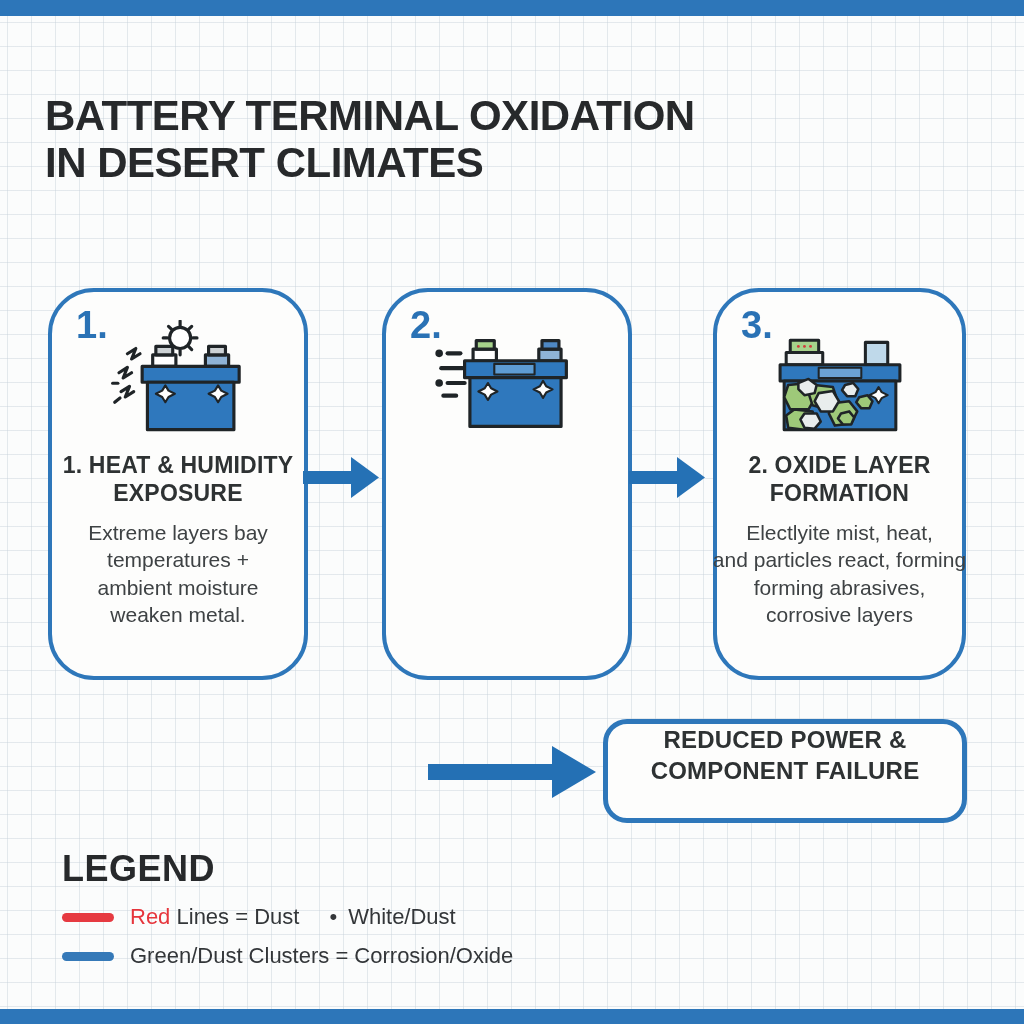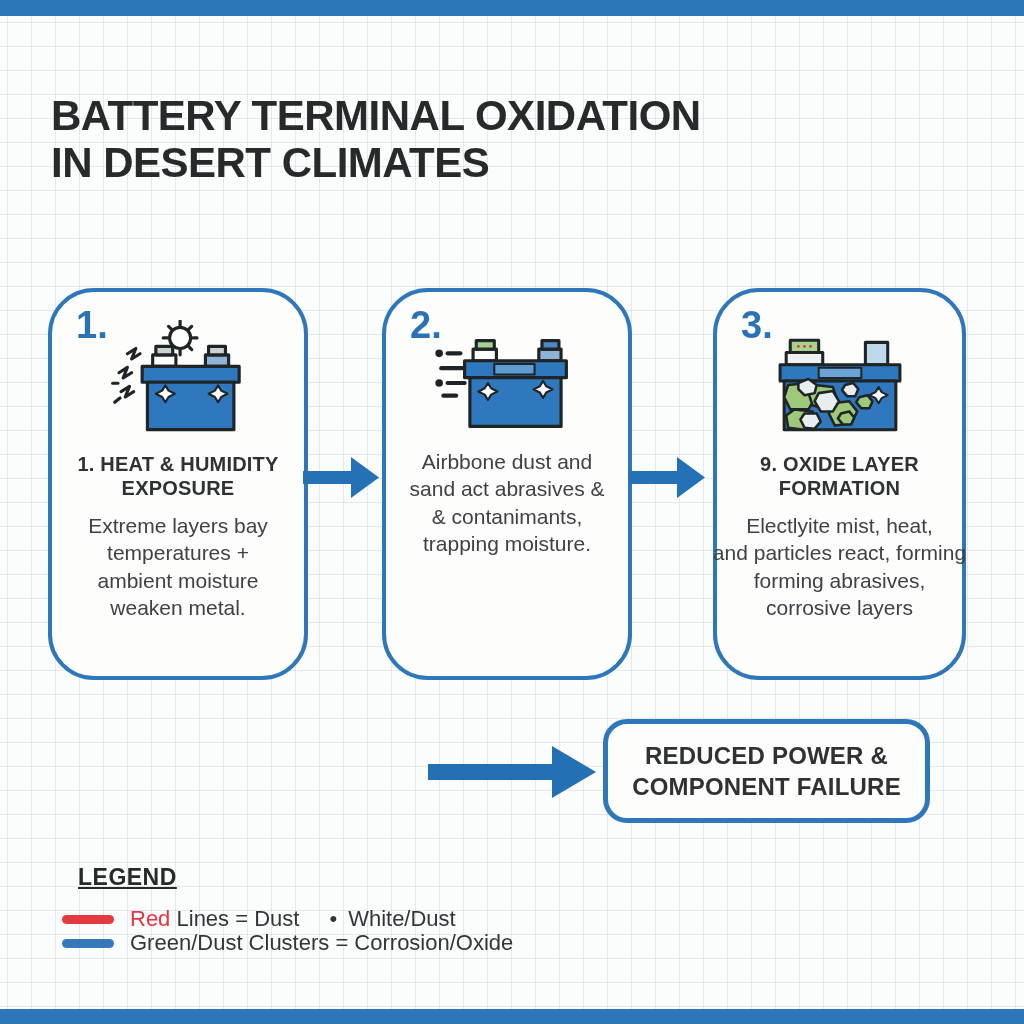--- a/index.html
+++ b/index.html
@@ -11,66 +11,66 @@
       linear-gradient(to bottom, rgba(198,210,218,0.45) 1px, transparent 1px);
     background-size:24px 24px;
     background-position:7px 22px;
     font-family:"Liberation Sans", sans-serif;
     color:#2b2e30;
   }
   .top-bar { position:absolute; top:0; left:0; width:100%; height:16px; background:#2d76b9; }
   .bottom-bar { position:absolute; bottom:0; left:0; width:100%; height:15px; background:#2d76b9; }
 
   .title {
-    position:absolute; left:51px; top:92px; margin:0;
+    position:absolute; left:45px; top:92px; margin:0;
     font-size:42px; font-weight:bold; letter-spacing:-0.5px;
     line-height:1.12; color:#27292b; white-space:pre-line;
   }
 
   .card {
     position:absolute; top:288px; height:392px; box-sizing:border-box;
     background:#fdfdfc; border:4px solid #2e77ba; border-radius:46px;
     display:flex; flex-direction:column; align-items:center;
   }
   .card-1 { left:48px;  width:260px; }
   .card-2 { left:382px; width:250px; }
   .card-3 { left:713px; width:253px; }
 
   .card-number {
     position:absolute; top:14px; left:24px;
     font-size:38px; font-weight:bold; color:#2a72b5; line-height:1;
   }
   .icon-wrap { margin-top:28px; height:116px; display:flex; align-items:flex-end; justify-content:center; }
   .card-heading {
-    margin:16px 0 0; font-size:20px; font-weight:bold; color:#2e3233;
+    margin:16px 0 0; font-size:23px; font-weight:bold; color:#2e3233;
     text-align:center; line-height:1.2; white-space:pre-line; letter-spacing:0.2px;
   }
   .card-body {
     margin:12px 0 0; font-size:21px; color:#3e4244;
     text-align:center; line-height:1.3; white-space:pre;
   }
 
   .arrow { position:absolute; line-height:0; }
   .arrow-1 { left:303px; top:455px; }
   .arrow-2 { left:629px; top:455px; }
   .arrow-3 { left:428px; top:744px; }
 
   .outcome-box {
-    position:absolute; left:603px; top:719px; width:327px; height:104px; box-sizing:border-box;
+    position:absolute; left:603px; top:719px; width:364px; height:104px; box-sizing:border-box;
     background:#fdfdfc; border:5px solid #2e77ba; border-radius:24px;
-    display:flex; align-items:center; justify-content:center;
+    display:flex; justify-content:center;
   }
   .outcome-label {
     margin:0; font-size:24px; font-weight:bold; color:#2e3233;
     text-align:center; line-height:1.3; white-space:pre-line; letter-spacing:0.2px;
   }
 
   .legend { position:absolute; left:62px; top:848px; }
-  .legend-heading { margin:16px; font-size:23px; font-weight:bold; color:#27292b; letter-spacing:0.5px;text-decoration:underline; }
-  .legend-row { display:flex; align-items:center; font-size:22px; color:#333639; height:24px; }
+  .legend-heading { margin:0; font-size:36px; font-weight:bold; color:#27292b; letter-spacing:0.5px; }
+  .legend-row { display:flex; align-items:center; margin-top:15px; font-size:22px; color:#333639; height:24px; }
   .swatch { display:inline-block; width:52px; height:9px; border-radius:5px; margin-right:16px; flex:0 0 auto; }
   .swatch-red  { background:#e63a41; }
   .swatch-blue { background:#3579b8; }
   .red-word { color:#e6353c; margin-right:0.28em; }
   .bullet { margin:0 11px 0 30px; }
 </style>
 </head>
 <body>
 
 <div class="page">
@@ -146,24 +146,20 @@
           <rect x="100" y="18" width="21" height="11" fill="#8fb3d6"></rect>
           <rect x="103" y="10" width="16" height="8" fill="#4e88c4"></rect>
           <rect x="30" y="29" width="96" height="16" fill="#2f78bd"></rect>
           <rect x="58" y="32" width="38" height="10" fill="#5e9cd3" stroke-width="2"></rect>
           <rect x="35" y="45" width="86" height="46" fill="#2f78bd"></rect>
           <path d="M52 50 l3 5 6 3 -6 3 -3 5 -3 -5 -6 -3 6 -3 z" fill="#ffffff" stroke-width="2"></path>
           <path d="M104 48 l3 5 6 3 -6 3 -3 5 -3 -5 -6 -3 6 -3 z" fill="#ffffff" stroke-width="2"></path>
         </g>
       </svg>
     </div>
-    <p class="card-body">Airbbone dust and
-sand act abrasives &amp;
-&amp; contanimants,
-trapping moisture.</p>
   </section>
 
   <section class="card card-3">
     <span class="card-number">3.</span>
     <div class="icon-wrap">
       <svg width="132" height="102" viewBox="0 0 130 100" fill="none" stroke="#1f2427" stroke-width="3" stroke-linejoin="round" stroke-linecap="round">
         <g>
           <rect x="16" y="6" width="28" height="12" fill="#a6d28b"></rect>
           <circle cx="24" cy="12" r="1.4" fill="#d23b3b" stroke="none"></circle>
           <circle cx="30" cy="12" r="1.4" fill="#d23b3b" stroke="none"></circle>
@@ -183,21 +179,21 @@
           <polygon points="24,48 34,44 42,50 40,58 30,60 24,54" fill="#e9eded"></polygon>
           <polygon points="44,58 58,56 64,66 58,76 46,76 40,66" fill="#e9eded"></polygon>
           <polygon points="30,78 42,78 46,86 40,93 30,92 26,84" fill="#e9eded"></polygon>
           <polygon points="70,50 78,48 83,54 80,61 72,61 67,55" fill="#e9eded"></polygon>
           <polygon points="66,78 74,76 79,82 76,89 68,89 63,83" fill="#9ec979"></polygon>
           <polygon points="84,62 92,60 97,66 94,73 86,73 81,67" fill="#9ec979"></polygon>
         </g>
         <path d="M103 52 l3 5 6 3 -6 3 -3 5 -3 -5 -6 -3 6 -3 z" fill="#ffffff" stroke-width="2"></path>
       </svg>
     </div>
-    <h2 class="card-heading">9. OXIDE LAYER
+    <h2 class="card-heading">2. OXIDE LAYER
 FORMATION</h2>
     <p class="card-body">Electlyite mist, heat,
 and particles react, forming
 forming abrasives,
 corrosive layers</p>
   </section>
 
   <div class="arrow arrow-1">
     <svg width="78" height="46" viewBox="0 0 78 46">
       <rect x="0" y="16" width="52" height="13" fill="#2571b5"></rect>

